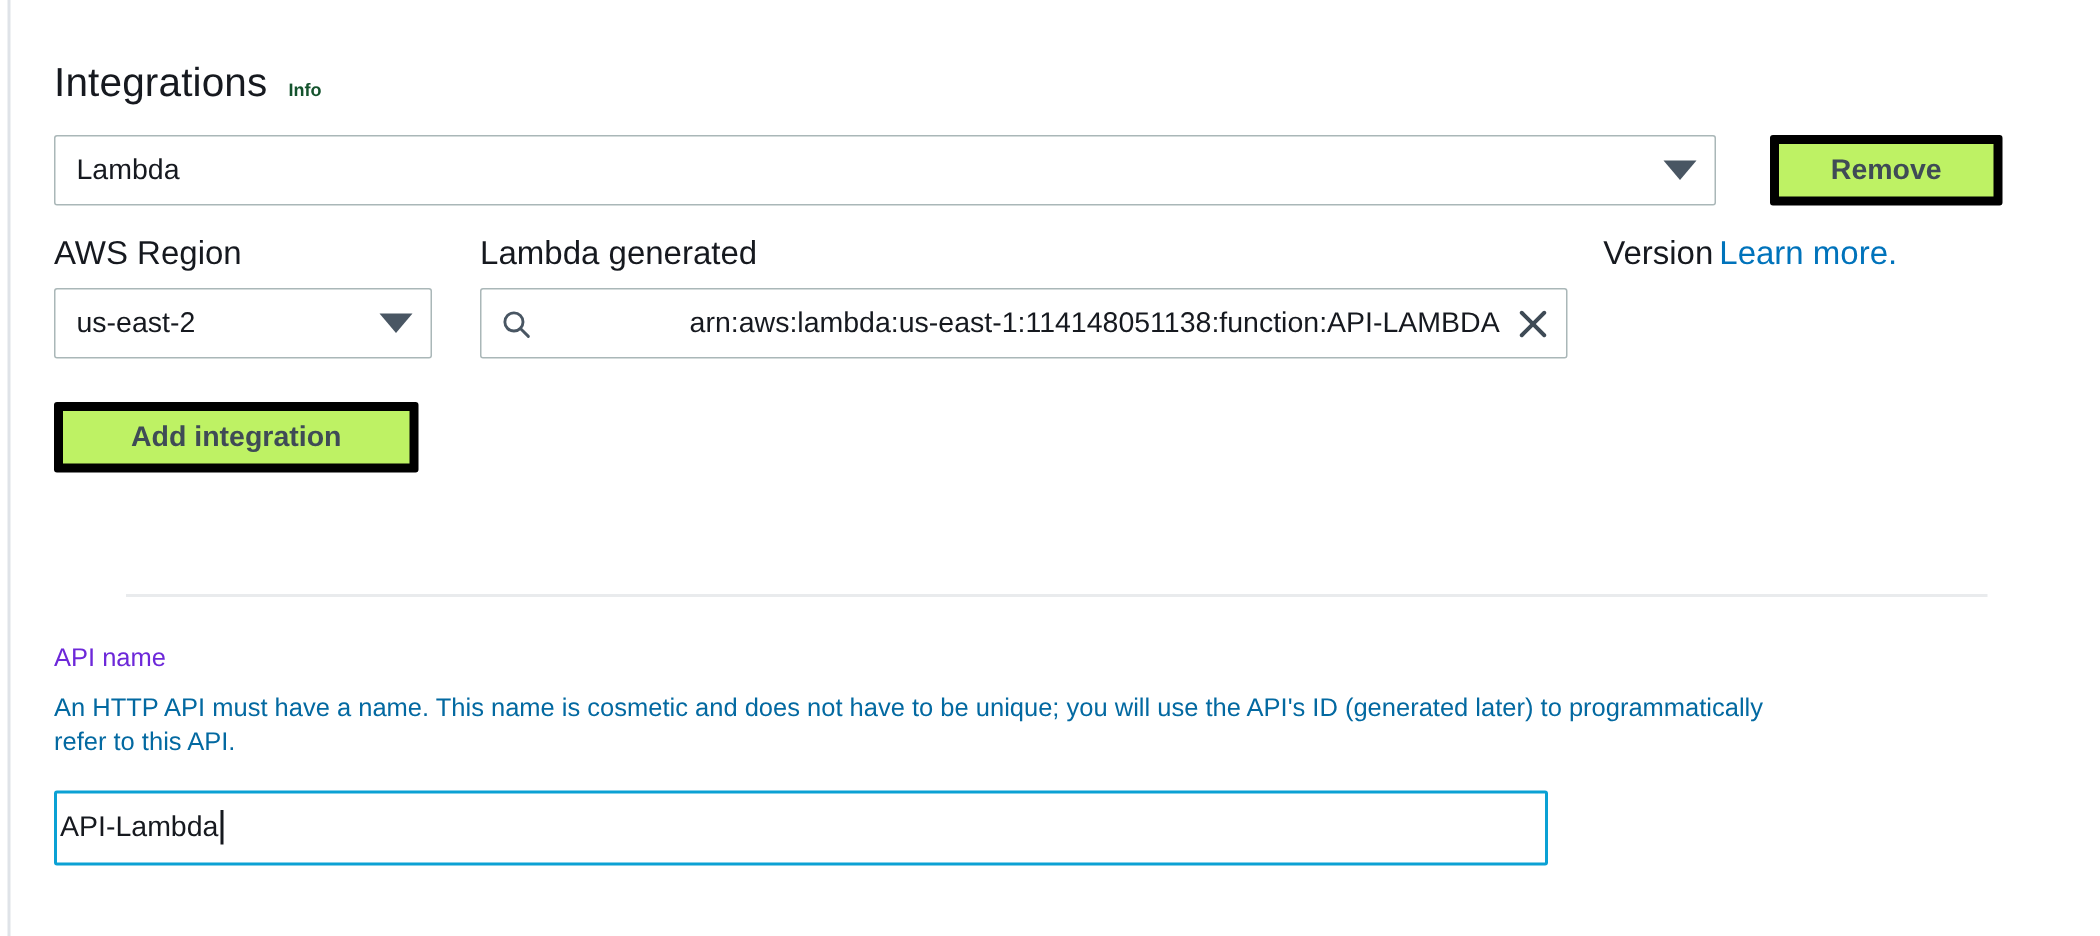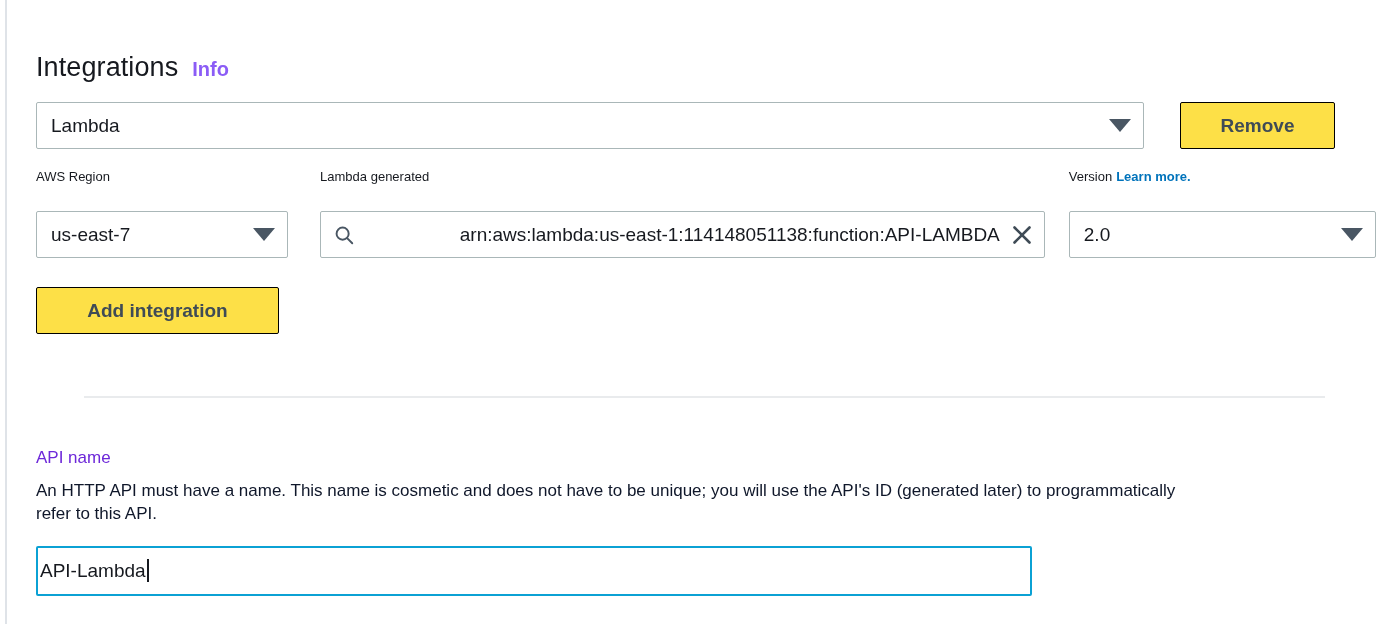--- a/index.html
+++ b/index.html
@@ -28,42 +28,42 @@
     left: 5px;
     top: 0;
     width: 2px;
     height: 624px;
     background: #dfe3e8;
   }
 
   .content {
     position: absolute;
     left: 36px;
-    top: 12px;
+    top: 0;
     width: 1340px;
   }
 
   
   .section-head {
     display: flex;
     align-items: baseline;
     gap: 14px;
     padding-top: 42px;
   }
   .section-title {
     font-size: 27px;
     font-weight: 400;
     color: #16191f;
     letter-spacing: 0.1px;
     line-height: 1;
   }
   .info-link {
-    font-size: 20px;
+    font-size: 12px;
     font-weight: bold;
-    color: #8b5cf6;
+    color: #14532d;
     cursor: pointer;
     line-height: 1;
   }
 
   
   .row-type {
     display: flex;
     align-items: center;
     margin-top: 21px;
     gap: 36px;
@@ -95,22 +95,22 @@
     border-right: 11px solid transparent;
     border-top: 13px solid #495663;
     flex: 0 0 auto;
   }
   .select-integration {
     width: 1108px;
   }
   .btn {
     box-sizing: border-box;
     height: 47px;
-    background: #fde047;
-    border: 1px solid #000000;
+    background: #bef264;
+    border: 6px solid #000000;
     border-radius: 2px;
     color: #3f4b56;
     font-family: "Liberation Sans", sans-serif;
     font-size: 19px;
     font-weight: bold;
     padding: 0 26px;
     cursor: pointer;
     display: inline-flex;
     align-items: center;
     justify-content: center;
@@ -121,29 +121,29 @@
   .fields {
     display: flex;
     margin-top: 21px;
     gap: 0;
   }
   .field-region { width: 256px; margin-right: 32px; }
   .field-function { width: 736px; margin-right: 24px; }
   .field-version { width: 312px; }
 
   .field-label {
-    font-size: 13px;
+    font-size: 22px;
     color: #16191f;
     line-height: 1;
-    margin-bottom: 28px;
+    margin-bottom: 12px;
     white-space: nowrap;
   }
   .field-label .learn-more {
     color: #0073bb;
-    font-weight: bold;
+    font-weight: normal;
     cursor: pointer;
     margin-left: 4px;
   }
 
   
   .search-input {
     box-sizing: border-box;
     height: 47px;
     width: 100%;
     border: 1px solid #aab7b8;
@@ -202,21 +202,21 @@
   }
   .api-title {
     font-size: 17px;
     color: #6d28d9;
     line-height: 1;
   }
   .api-desc {
     margin-top: 14px;
     font-size: 17px;
     line-height: 1.35;
-    color: #0f172a;
+    color: #0369a1;
     max-width: 1160px;
   }
   .api-input {
     box-sizing: border-box;
     margin-top: 20px;
     width: 996px;
     height: 50px;
     border: 2px solid #0ba1d4;
     border-radius: 2px;
     background: #ffffff;
@@ -261,21 +261,21 @@
       </div>
       <button class="btn btn-remove">Remove</button>
     </div>
 
     
     <div class="fields">
 
       <div class="field-region">
         <div class="field-label">AWS Region</div>
         <div class="select-box">
-          <span class="value">us-east-7</span>
+          <span class="value">us-east-2</span>
           <span class="caret"></span>
         </div>
       </div>
 
       <div class="field-function">
         <div class="field-label">Lambda generated</div>
         <div class="search-input">
           <span class="search-icon">
             <svg viewBox="0 0 24 24" width="22" height="22" fill="none" stroke="currentColor" stroke-width="2.1" stroke-linecap="round">
               <circle cx="10.5" cy="10.5" r="6.6"></circle>
@@ -289,24 +289,20 @@
               <line x1="19.5" y1="4.5" x2="4.5" y2="19.5"></line>
             </svg>
           </span>
         </div>
       </div>
 
       <div class="field-version">
         <div class="field-label">
           <span>Version</span><span class="learn-more">Learn more.</span>
         </div>
-        <div class="select-box">
-          <span class="value">2.0</span>
-          <span class="caret"></span>
-        </div>
       </div>
 
     </div>
 
     
     <button class="btn btn-add">Add integration</button>
 
     
     <div class="api-block">
       <div class="api-title">API name</div>

